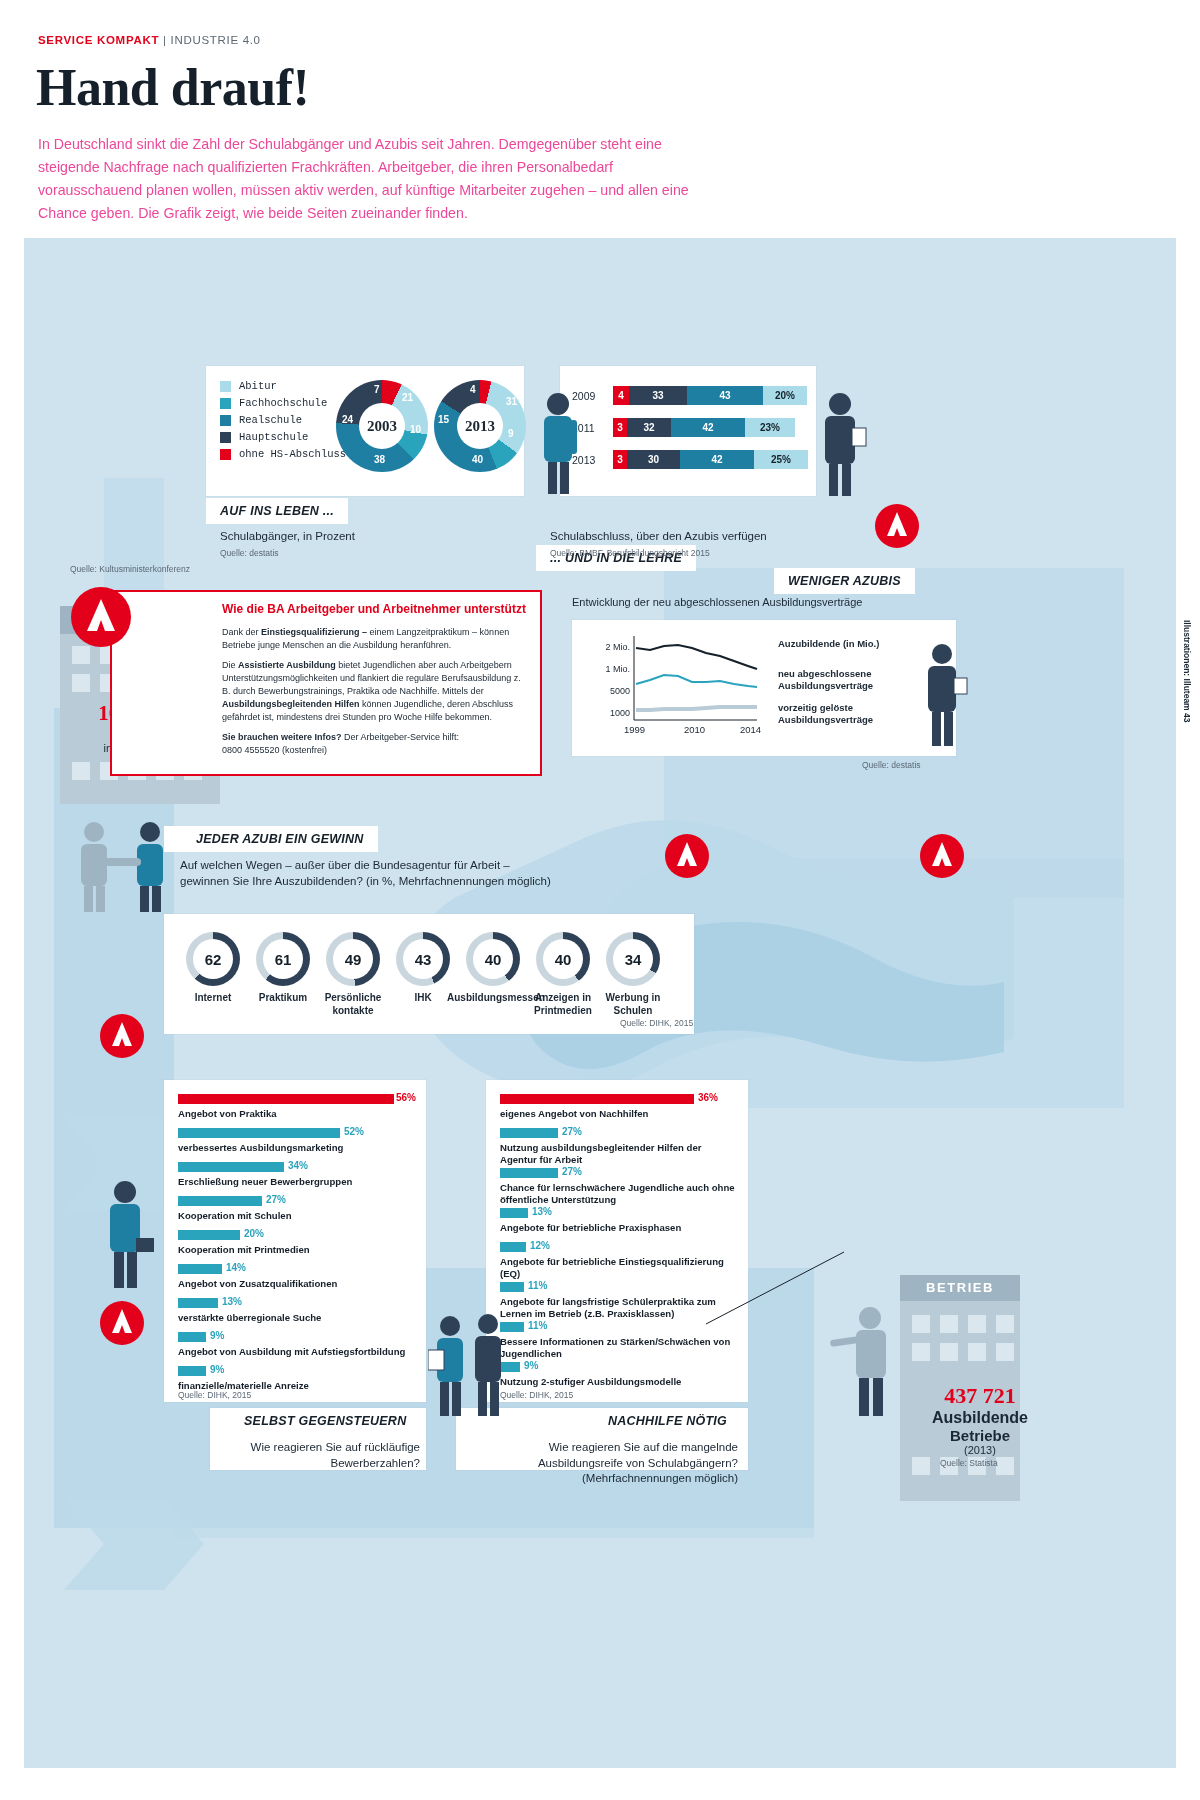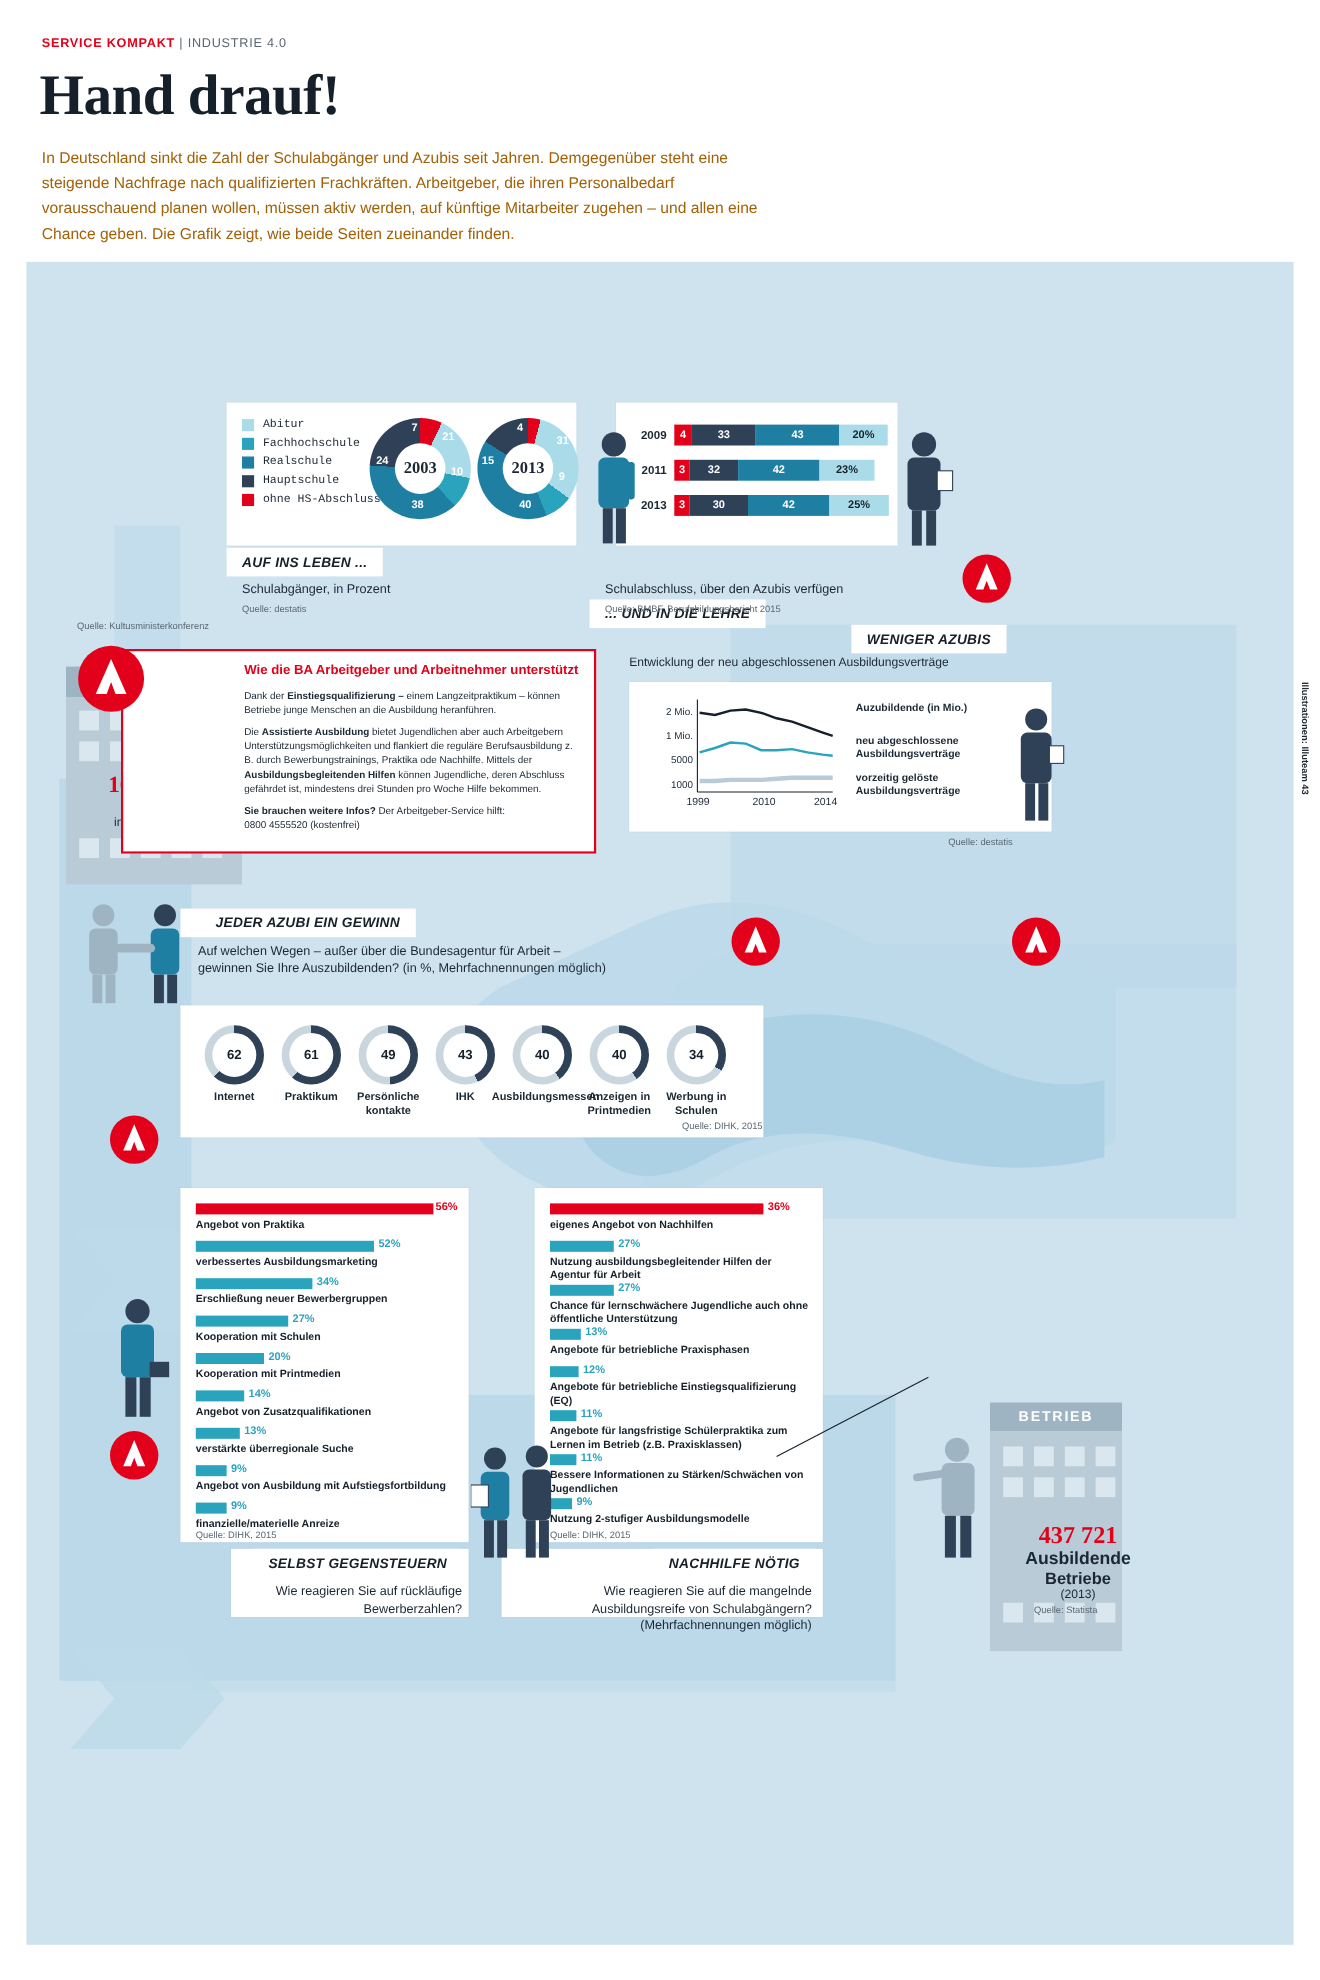--- a/index.html
+++ b/index.html
@@ -9,21 +9,21 @@
     position:relative;overflow:hidden;
   }
   .page{position:absolute;inset:0;}
 
   
   .kicker{position:absolute;left:38px;top:34px;font-size:11.5px;letter-spacing:.06em;font-weight:bold;}
   .kicker .red{color:#e2001a;}
   .kicker .grey{color:#5b6874;font-weight:normal;}
   h1.title{position:absolute;left:36px;top:58px;margin:0;font-family:"Liberation Serif",serif;
     font-size:52px;font-weight:bold;letter-spacing:-0.5px;color:#16202a;}
-  .lede{position:absolute;left:38px;top:133px;width:660px;font-size:14.2px;line-height:1.62;color:#a16207;}
+  .lede{position:absolute;left:38px;top:133px;width:660px;font-size:14.2px;line-height:1.62;color:#ec4899;}
 
   
   .panel{position:absolute;left:24px;top:238px;width:1152px;height:1530px;background:#cfe3ef;}
   .panel .pale{position:absolute;background:#bcd9ea;}
 
   
   .card{position:absolute;background:#ffffff;box-shadow:0 0 0 1px rgba(0,0,0,.02);}
   .label-tab{position:absolute;background:#ffffff;padding:6px 14px;font-weight:bold;
     font-style:italic;font-size:12.5px;color:#16202a;letter-spacing:.02em;}
   .caption{position:absolute;font-size:11.5px;color:#1b2733;}
@@ -48,35 +48,35 @@
 
   
   .donut{position:absolute;border-radius:50%;}
   .donut .hole{position:absolute;border-radius:50%;background:#ffffff;left:50%;top:50%;
     transform:translate(-50%,-50%);display:flex;align-items:center;justify-content:center;
     font-weight:bold;font-family:"Liberation Serif",serif;}
   .dnum{position:absolute;font-size:10px;font-weight:bold;color:#ffffff;}
 
   
   .strow{position:absolute;display:flex;align-items:center;height:19px;}
-  .stlabel{width:34px;font-size:10.5px;font-weight:bold;text-align:right;margin-right:7px;}
+  .stlabel{width:34px;font-size:10.5px;font-weight:normal;text-align:left;margin-right:7px;}
   .seg{height:19px;color:#fff;font-size:10px;font-weight:bold;display:flex;align-items:center;justify-content:center;}
 
   
   .babox{position:absolute;left:86px;top:590px;width:428px;height:182px;background:#ffffff;
     border:2px solid #e2001a;}
   .babox h3{margin:0;font-size:12px;color:#e2001a;font-weight:bold;}
   .babox p{margin:0 0 7px 0;font-size:9px;line-height:1.45;color:#1b2733;}
   .axisy{position:absolute;font-size:9px;color:#1b2733;text-align:right;}
   .axisx{position:absolute;font-size:9.5px;color:#1b2733;}
 
   
   .ring{position:absolute;width:54px;height:54px;border-radius:50%;}
   .ring .rin{position:absolute;left:7px;top:7px;width:40px;height:40px;border-radius:50%;background:#fff;
-    display:flex;align-items:center;justify-content:center;font-weight:bold;font-size:12px;color:#16202a;}
+    display:flex;align-items:center;justify-content:center;font-weight:bold;font-size:15px;color:#16202a;}
   .ringlbl{position:absolute;width:92px;text-align:center;font-size:10px;line-height:1.25;font-weight:bold;}
 
   
   .bl-bar{position:absolute;height:10px;}
   .bl-val{position:absolute;font-size:10px;font-weight:bold;}
   .bl-txt{position:absolute;font-size:9.6px;font-weight:bold;line-height:1.3;color:#16202a;}
 
   
   .betrieb-head{position:absolute;left:900px;top:1275px;width:120px;height:26px;background:#9fb4c2;}
   .betrieb-head span{display:block;text-align:center;line-height:26px;color:#fff;font-weight:bold;

